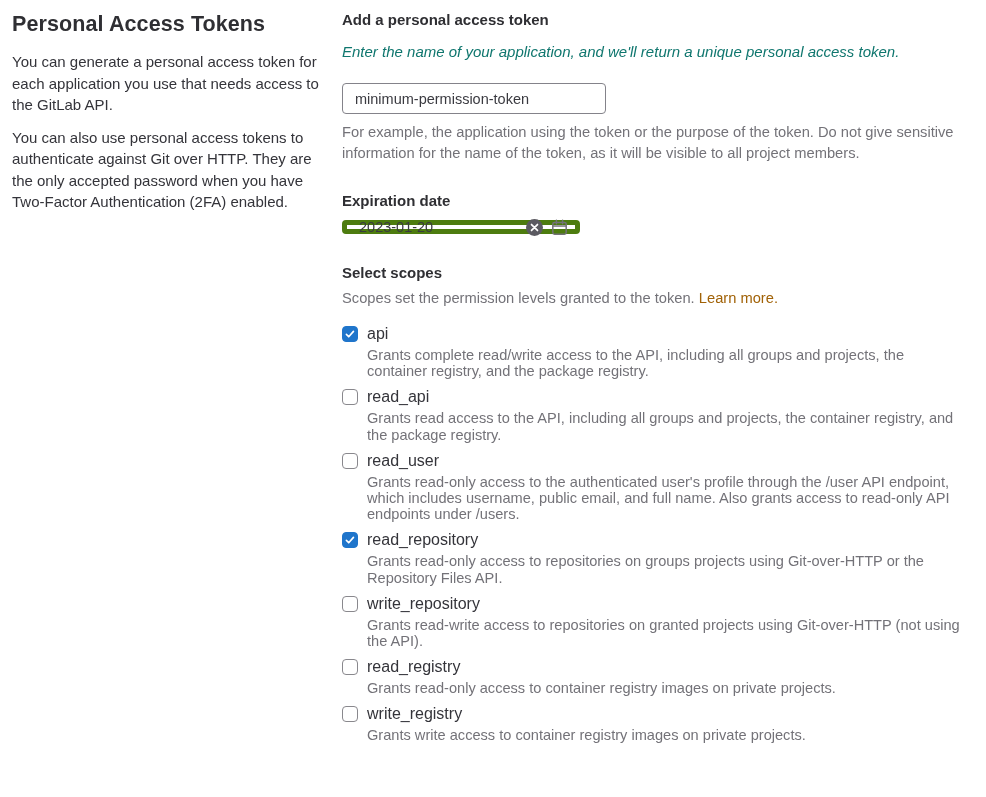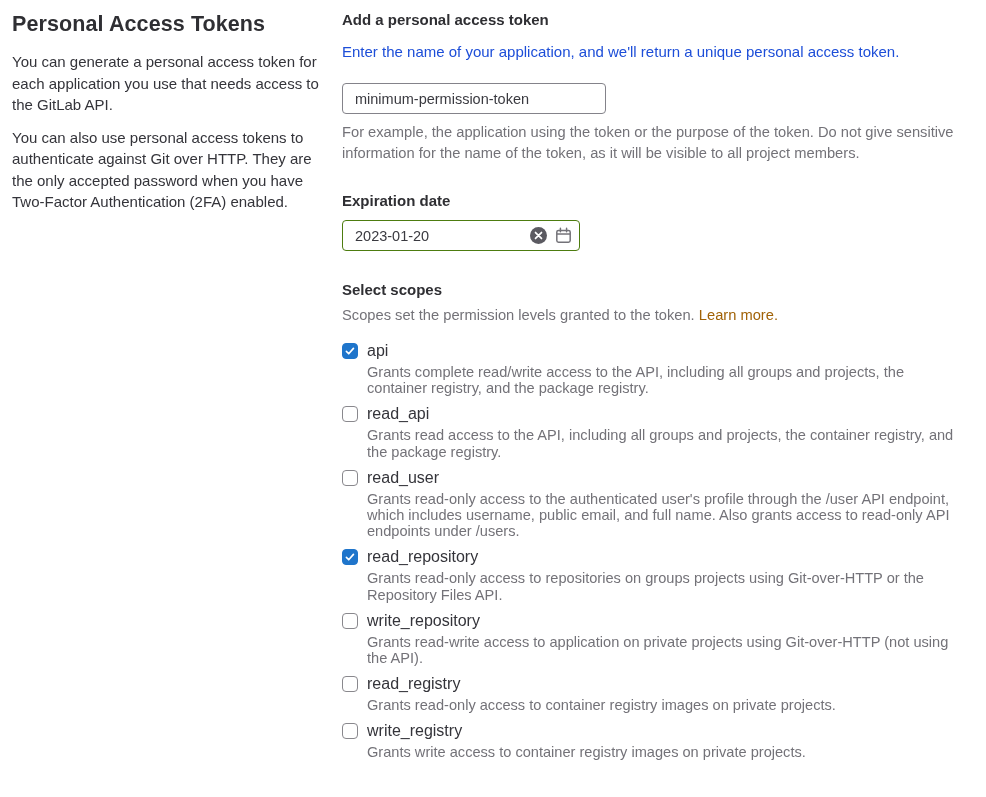--- a/index.html
+++ b/index.html
@@ -38,22 +38,23 @@
     padding: 11px 23px 30px 0;
   }
   .section-heading {
     font-size: 15px;
     font-weight: bold;
     color: #2f2f33;
     margin-bottom: 15px;
   }
   .section-desc {
     font-size: 15px;
-    color: #1d4ed8;
+    color: #0f766e;
     margin-bottom: 23px;
+    font-style: italic;
   }
   .field-label {
     display: block;
     font-size: 15px;
     font-weight: bold;
     color: #2f2f33;
     margin-bottom: 11px;
   }
   .text-input {
     width: 264px;
@@ -75,22 +76,22 @@
     max-width: 622px;
   }
   .form-group { margin-bottom: 0; }
   .gap-28 { height: 28px; }
   .gap-30 { height: 30px; }
   
   .date-wrap {
     display: flex;
     align-items: center;
     width: 238px;
-    height: 31px;
-    border: 1px solid #4d7c0f;
+    height: 14px;
+    border: 5px solid #4d7c0f;
     border-radius: 4px;
     background: #fff;
   }
   .date-wrap input {
     flex: 1 1 auto;
     min-width: 0;
     border: none;
     outline: none;
     padding: 0 6px 0 12px;
     font-family: "Liberation Sans", "DejaVu Sans", sans-serif;
@@ -250,21 +251,21 @@
         <div class="scope-desc">Grants read-only access to repositories on groups projects using Git-over-HTTP or the Repository Files API.</div>
       </div>
 
       <div class="scope-item">
         <div class="scope-head">
           <span class="checkbox">
             
           </span>
           <span class="scope-label">write_repository</span>
         </div>
-        <div class="scope-desc">Grants read-write access to application on private projects using Git-over-HTTP (not using the API).</div>
+        <div class="scope-desc">Grants read-write access to repositories on granted projects using Git-over-HTTP (not using the API).</div>
       </div>
 
       <div class="scope-item">
         <div class="scope-head">
           <span class="checkbox">
             
           </span>
           <span class="scope-label">read_registry</span>
         </div>
         <div class="scope-desc">Grants read-only access to container registry images on private projects.</div>

